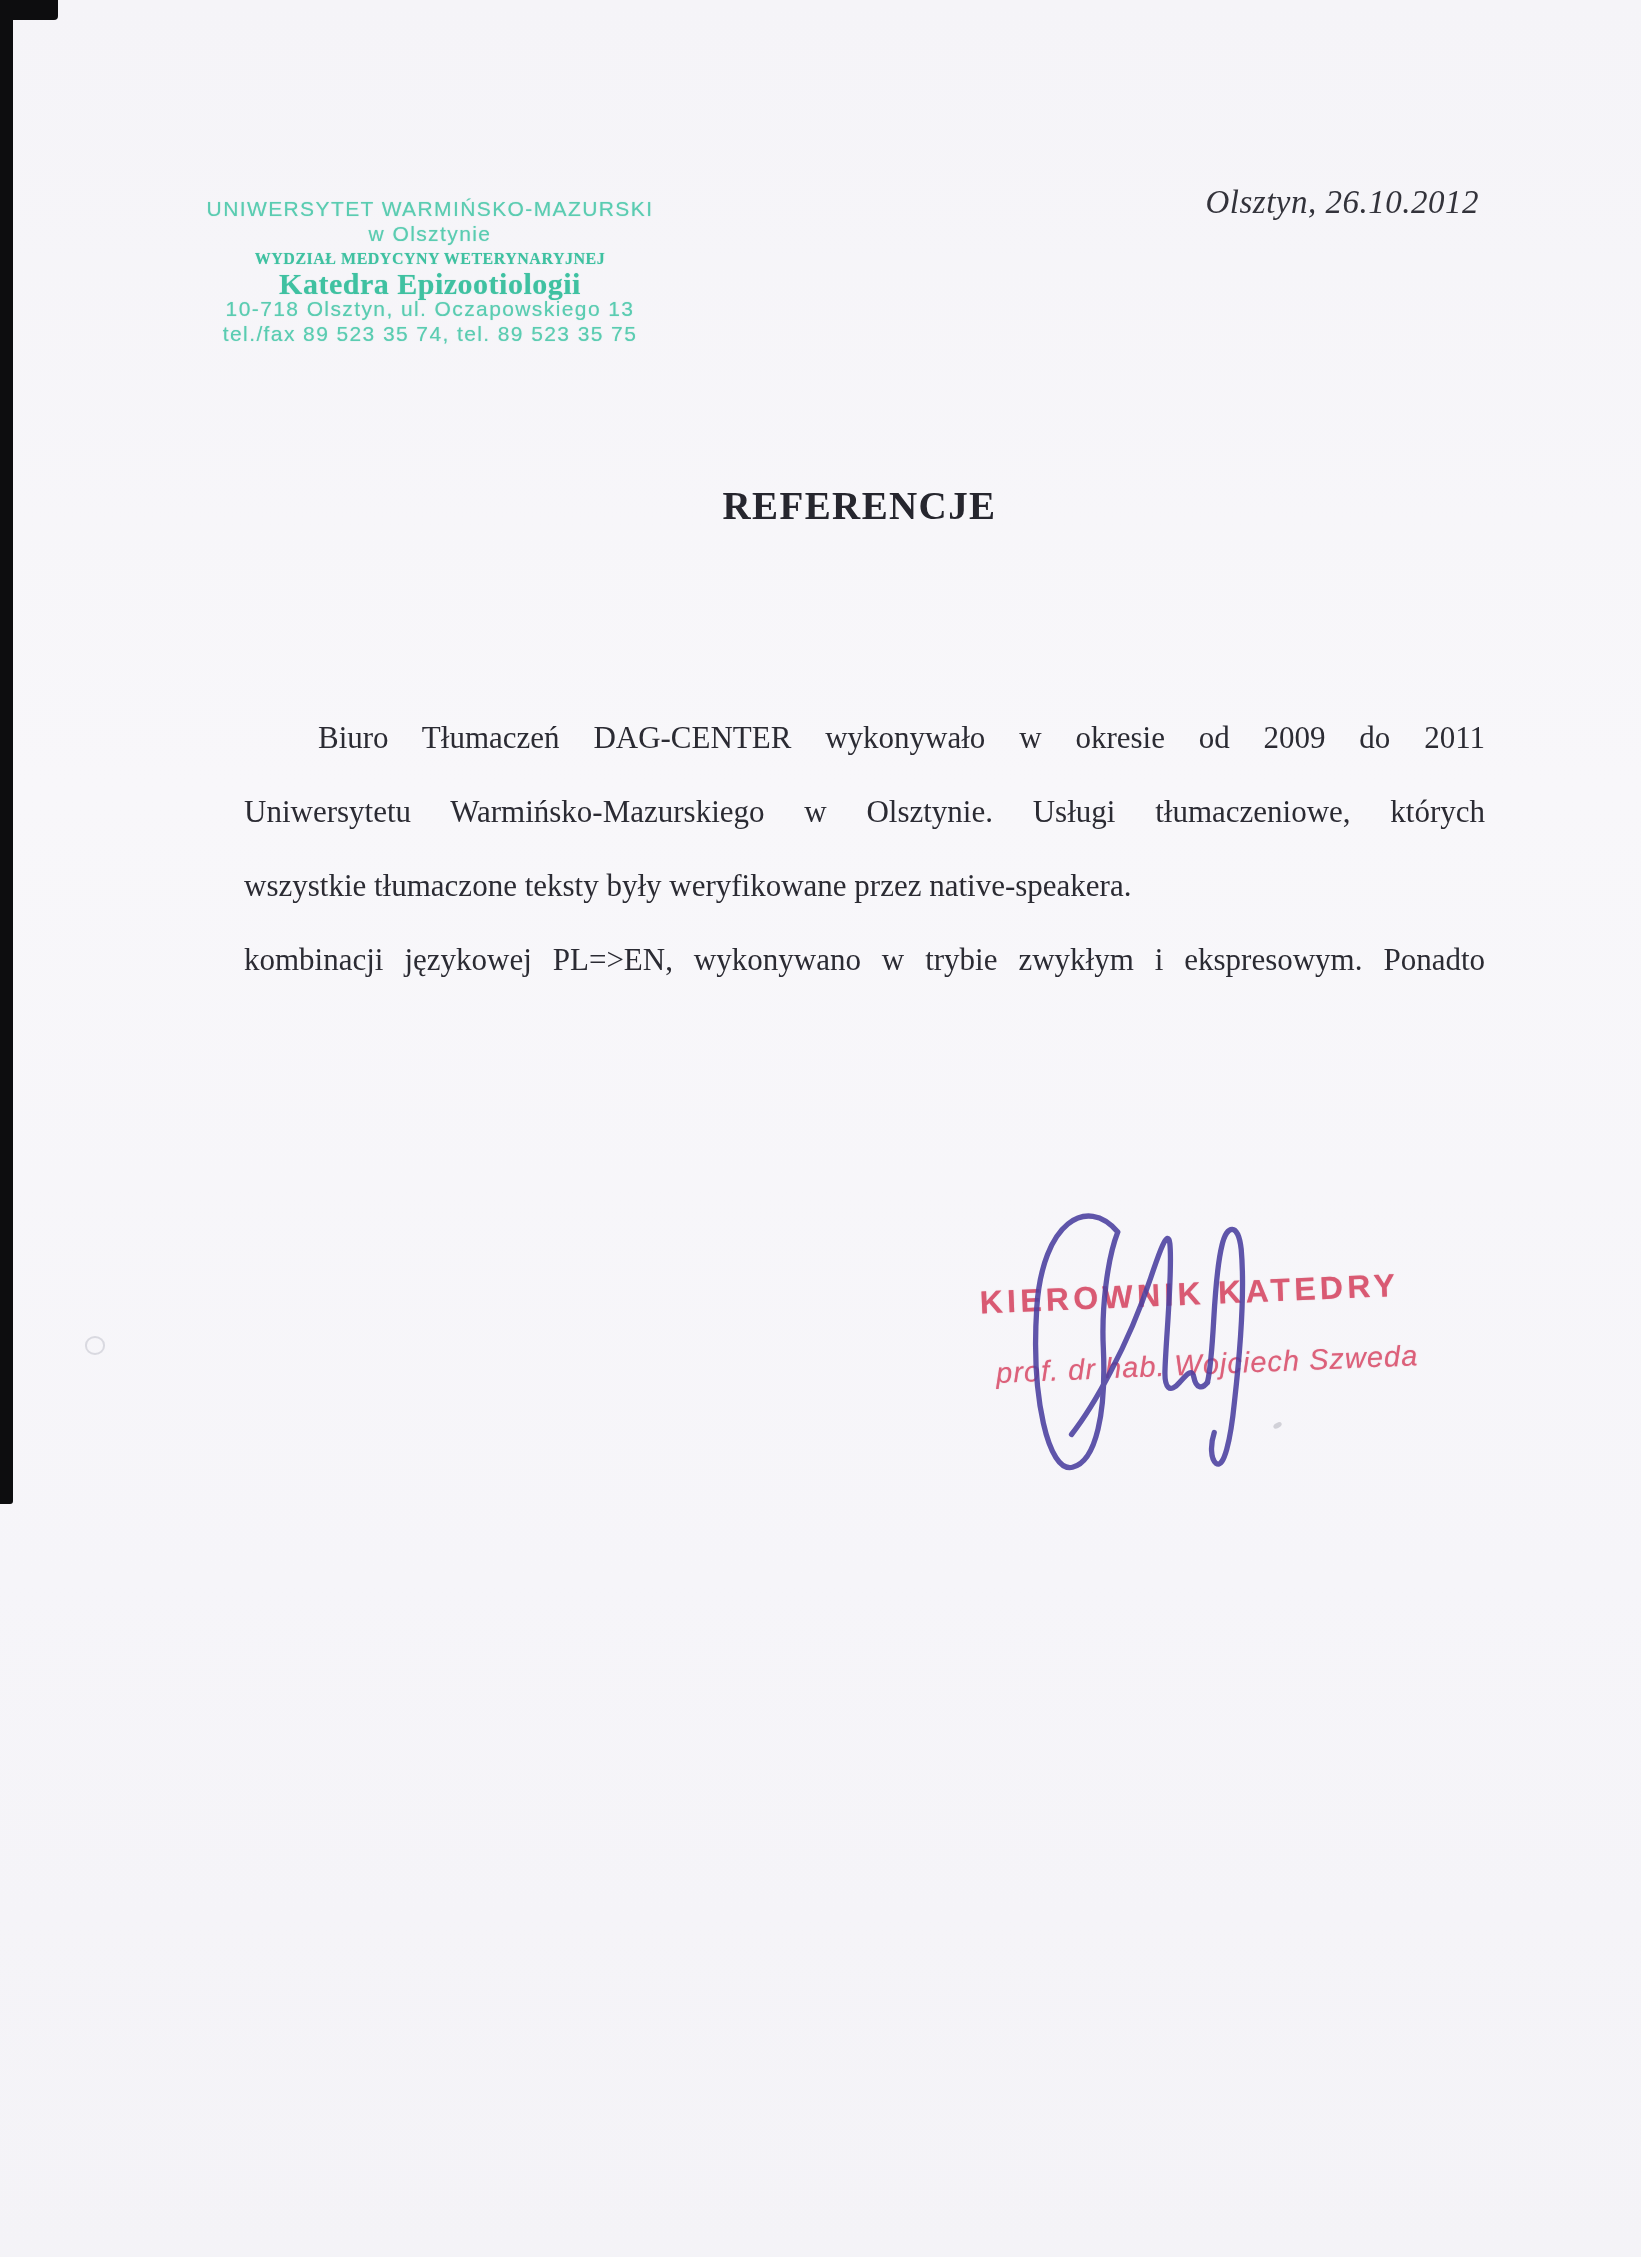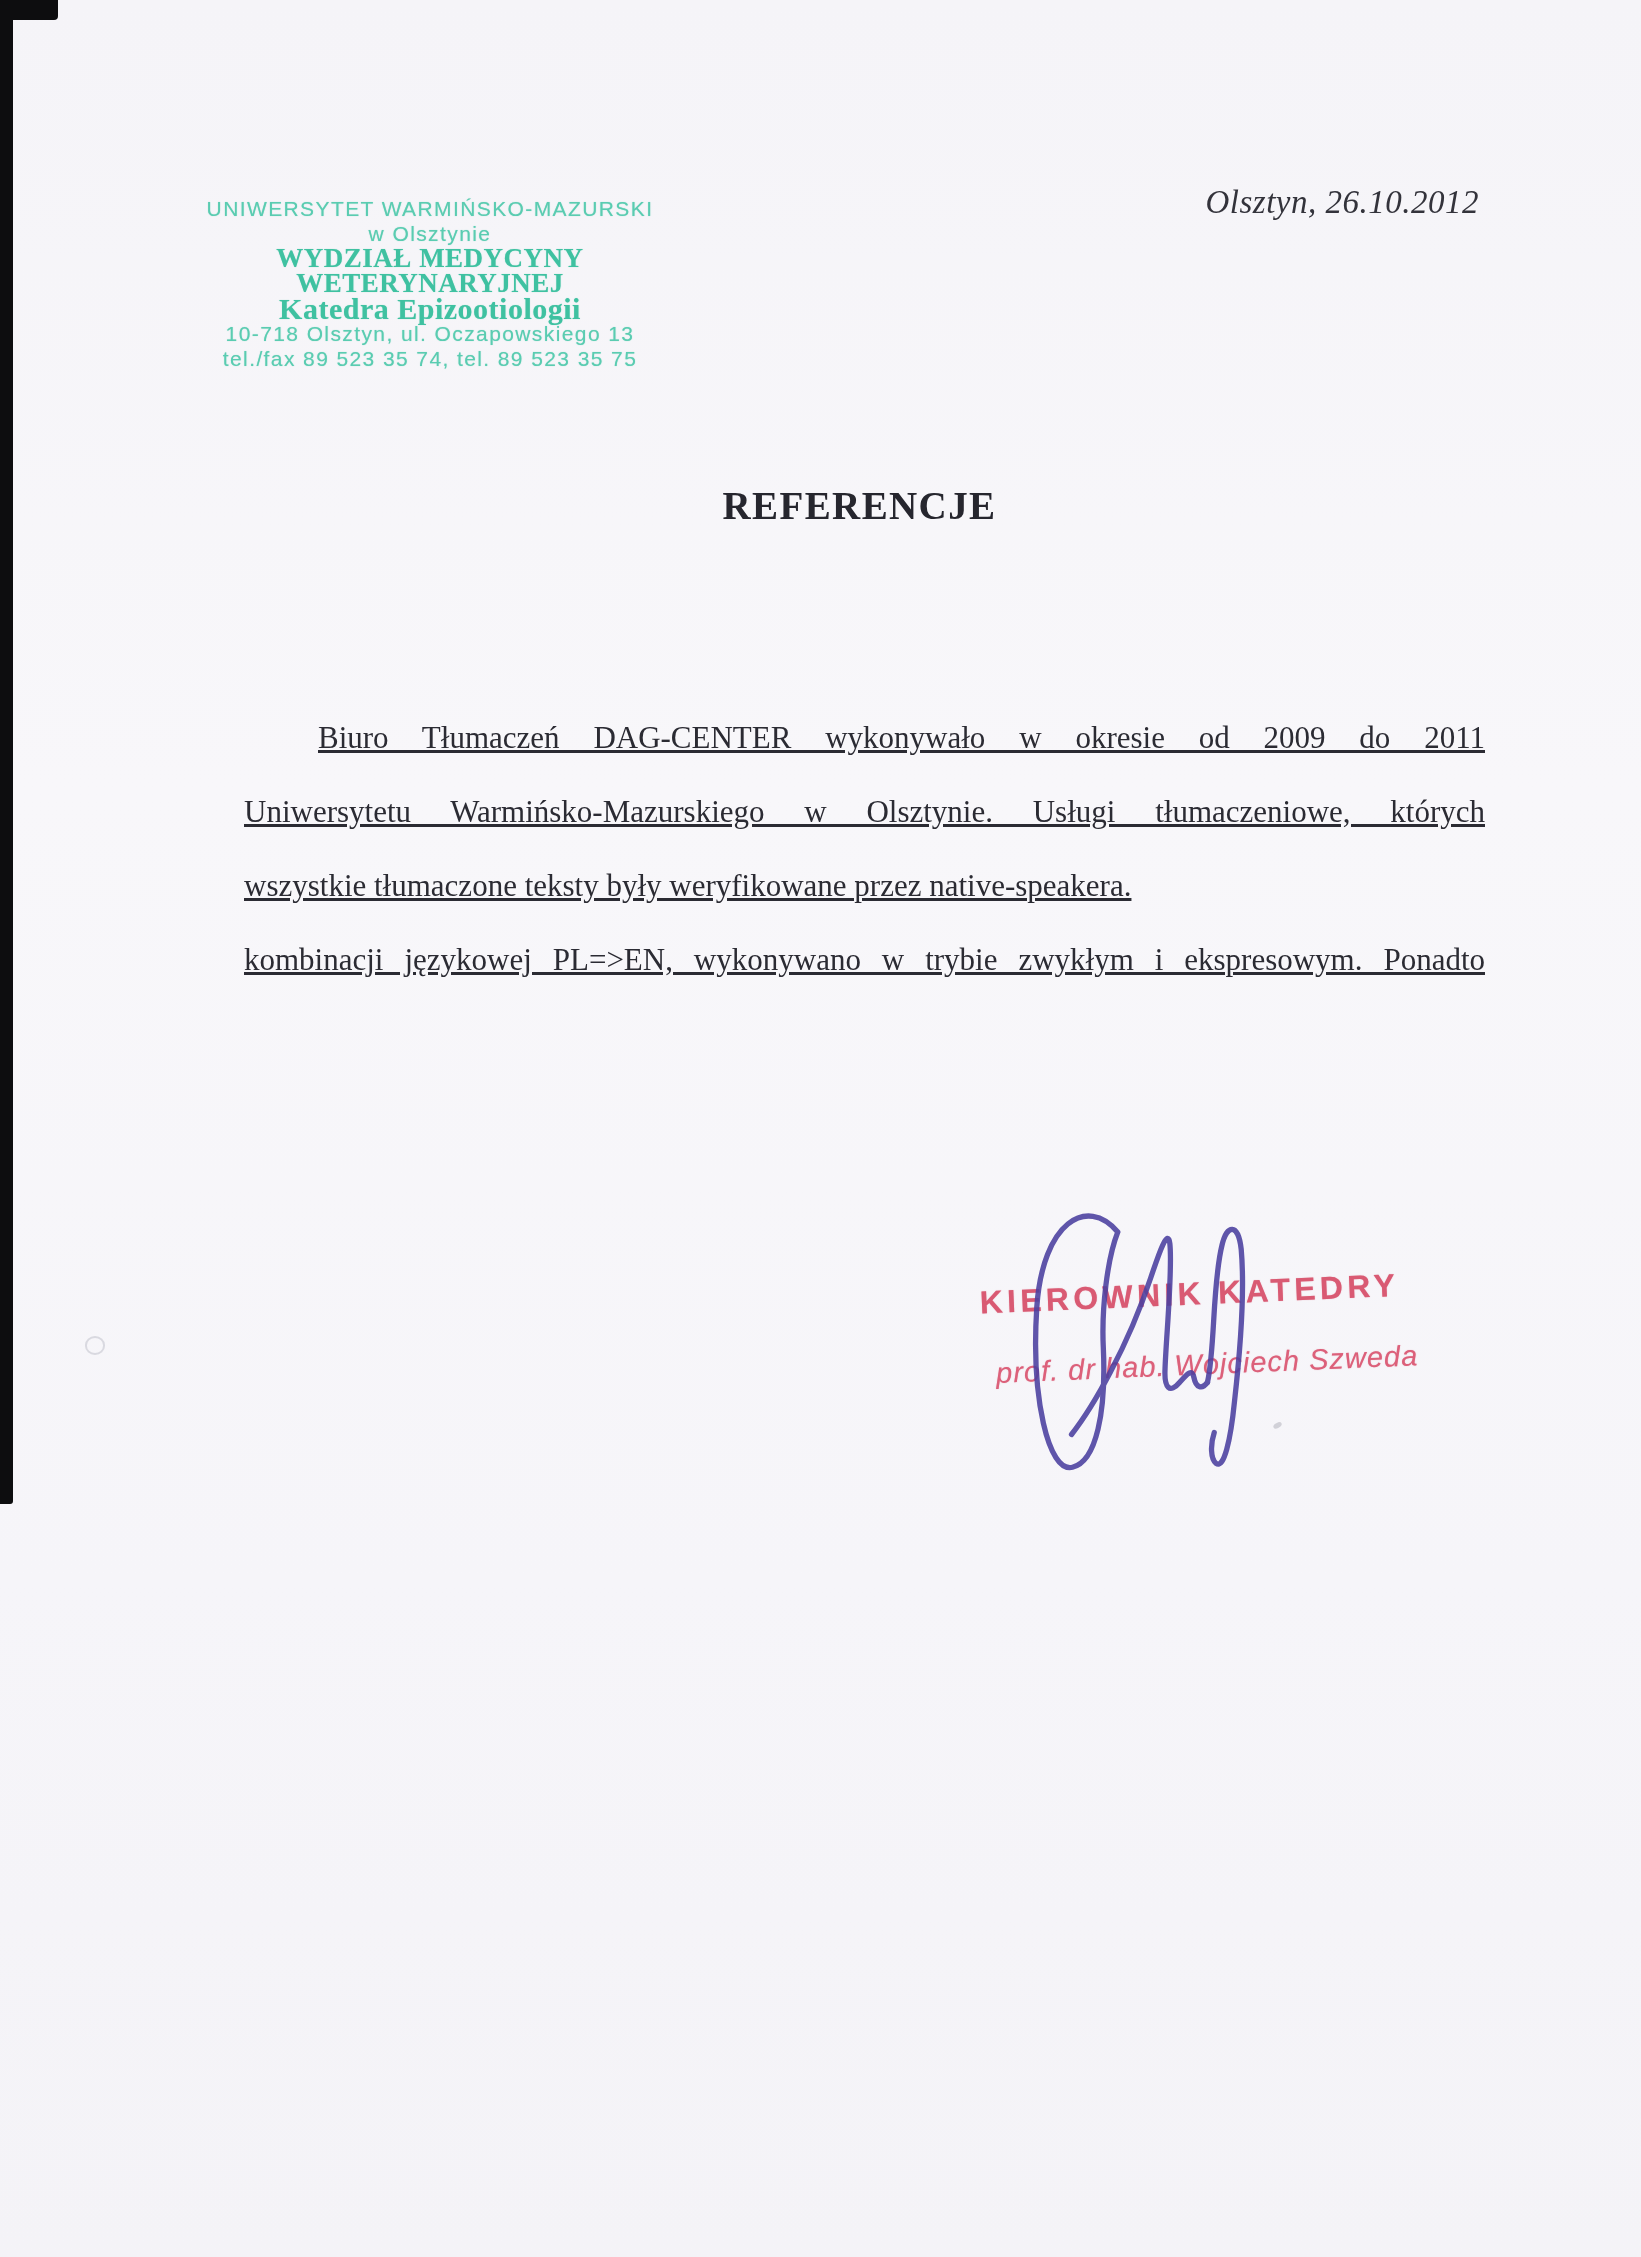--- a/index.html
+++ b/index.html
@@ -30,40 +30,40 @@
   }
 
   
   .uni-stamp{
     position:absolute;left:182px;top:196px;width:496px;
     text-align:center;color:#4cc6a8;
     text-shadow:0 0 1px rgba(76,198,168,.55);
     line-height:25px;
   }
   .uni-stamp .sans{font-family:"Liberation Sans",sans-serif;font-size:21px;letter-spacing:1.4px;color:#5accb1;}
-  .uni-stamp .serif-bold{font-family:"Liberation Serif",serif;font-weight:bold;font-size:27px;letter-spacing:0.5px;color:#3fc1a1;}
+  .uni-stamp .serif-bold{font-family:"Liberation Serif",serif;font-weight:bold;font-size:16px;letter-spacing:0.5px;color:#3fc1a1;}
   .uni-stamp .serif-bold.small{font-size:30px;}
 
   
   .date-line{
     position:absolute;top:184px;right:162px;
     font-style:italic;font-size:33px;color:#33333b;letter-spacing:0.5px;
   }
 
   
   .doc-title{
     position:absolute;left:0;right:0;top:483px;
     text-align:center;transform:translateX(39px);
     font-weight:bold;font-size:39px;letter-spacing:1.4px;color:#26262e;
   }
 
   
   .body-par{
     position:absolute;left:244px;right:156px;top:701px;
-    font-size:31px;color:#2b2b33;line-height:74px;text-decoration:underline;
+    font-size:31px;color:#2b2b33;line-height:74px;
   }
   .body-line{white-space:normal;}
   .body-line.justified{text-align:justify;text-align-last:justify;}
   .body-line.first{text-indent:74px;}
   .body-line.last{text-align:left;}
 
   
   .role-stamp{
     position:absolute;left:981px;top:1276px;width:406px;
     transform:rotate(-2.4deg);

